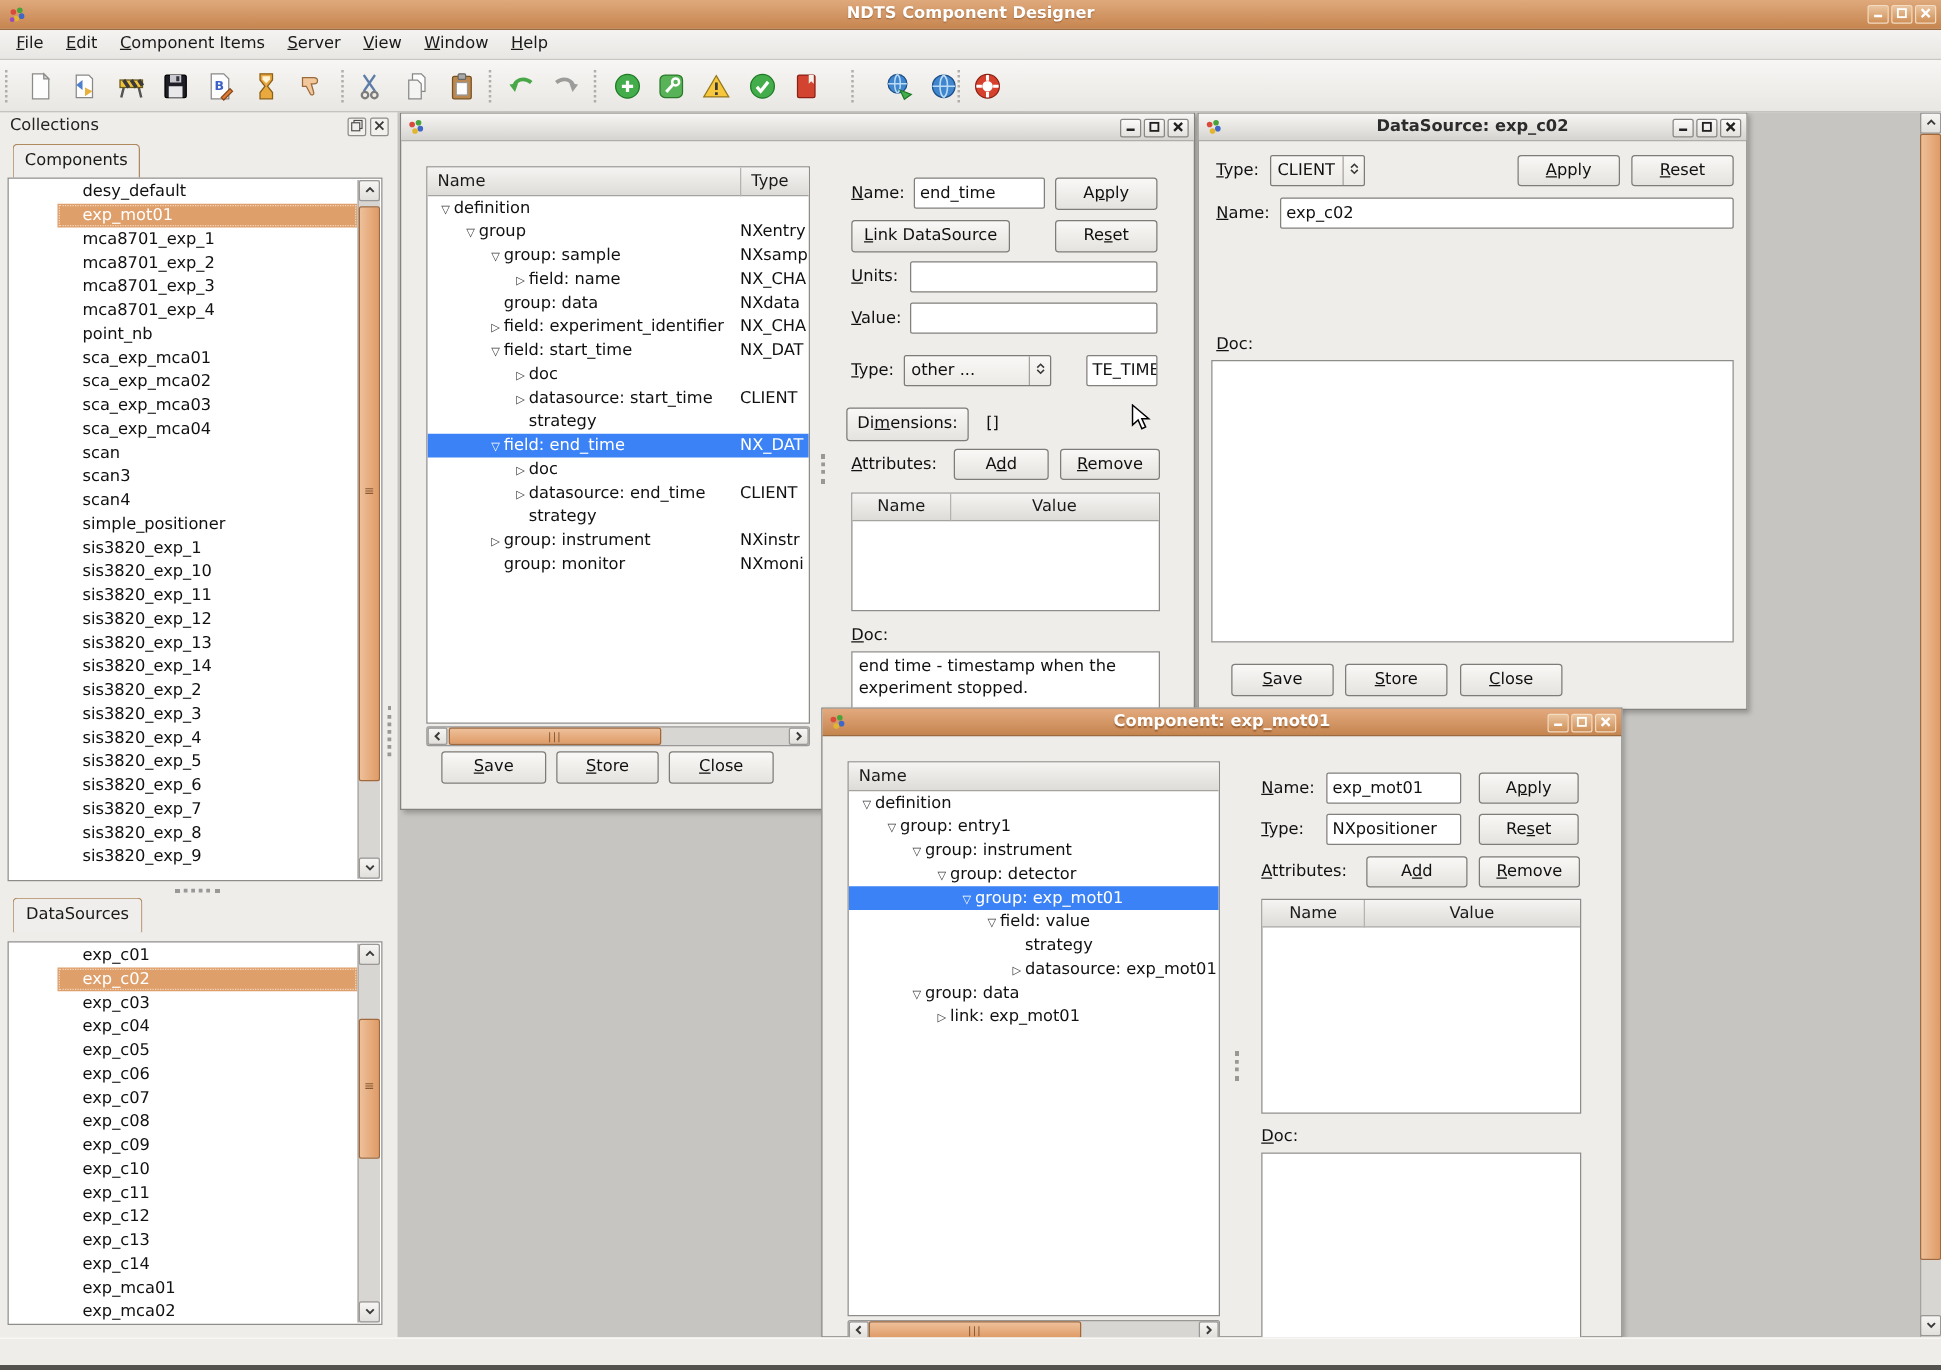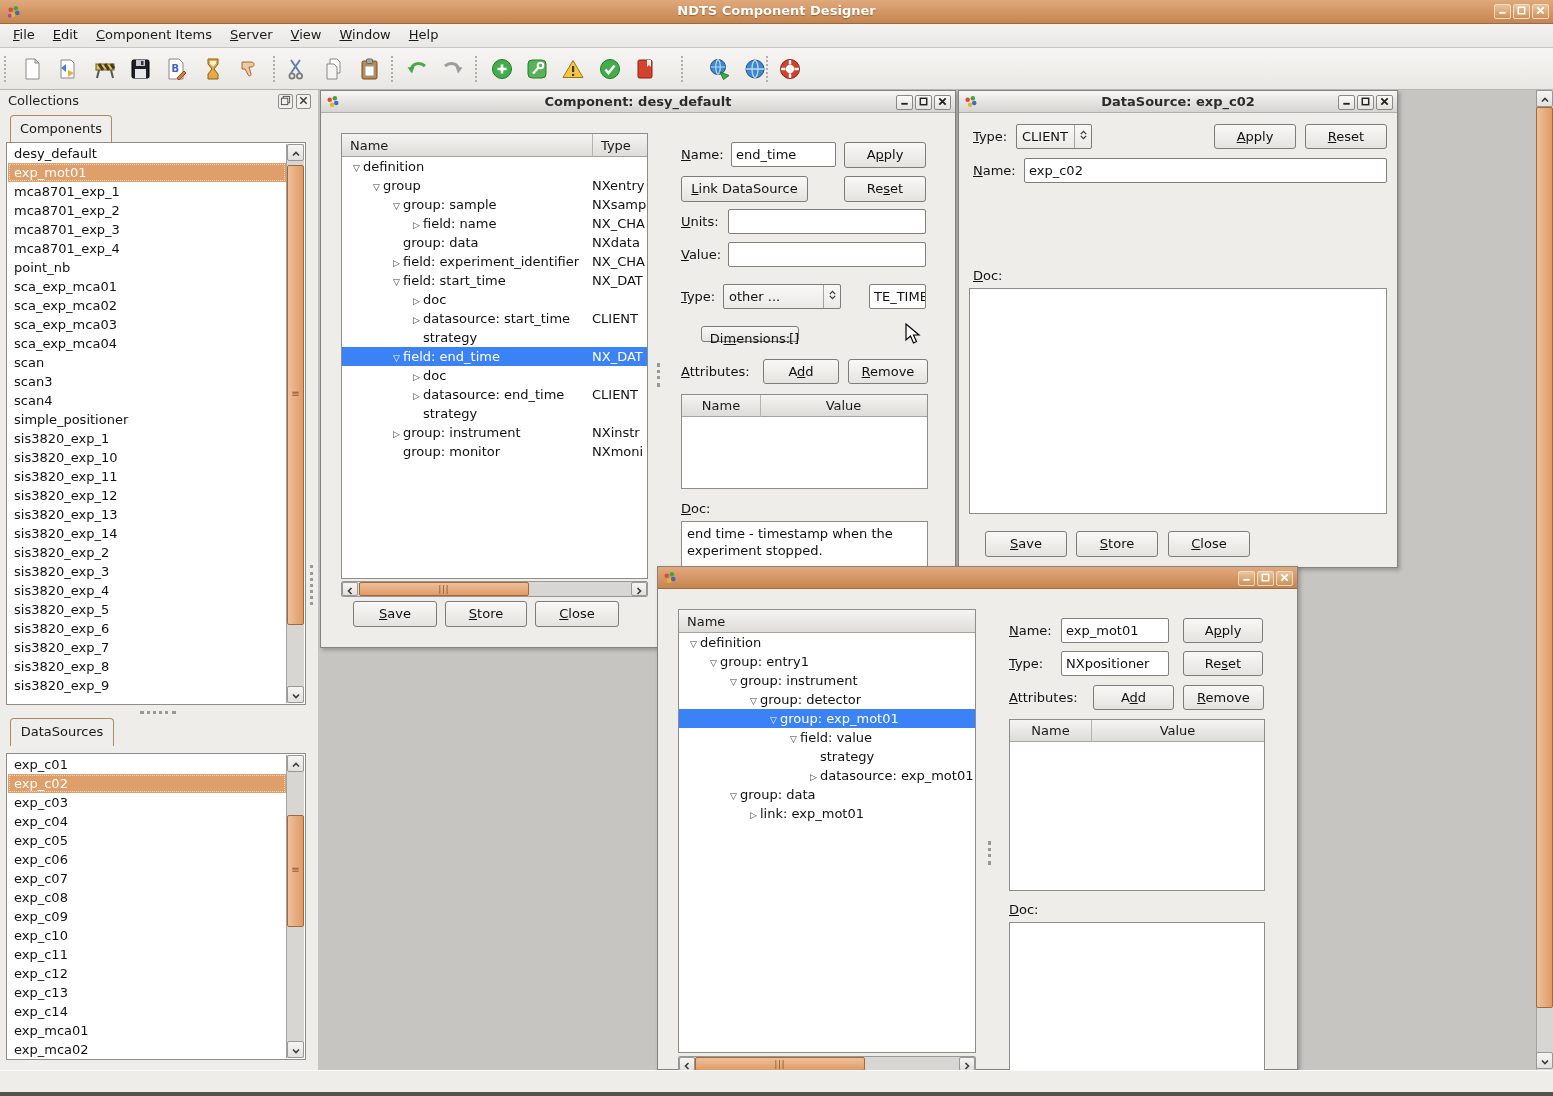--- a/index.html
+++ b/index.html
@@ -33,21 +33,21 @@
   
   .dock { position:absolute; left:0; top:90px; width:318px; height:980px; background:#eeedea; }
   .dock-header { position:absolute; left:0; top:0; width:318px; height:23px; }
   .dock-title { position:absolute; left:8px; top:3px; color:#222; }
   .dock-btn { position:absolute; top:4px; width:15px; height:15px; background:#f2f1ee;
     border:1px solid #8f8d8a; border-radius:2px; text-align:center; line-height:11px; }
   .tab { position:absolute; height:28px; background:#efeeec; border:1px solid #b08a5e;
     border-bottom:none; border-radius:4px 4px 0 0; text-align:center; padding-top:5px; color:#1a1a1a; }
   .listframe { position:absolute; background:#fff; border:1px solid #8f8d8a; }
   .list { position:absolute; left:1px; top:1px; right:19px; bottom:1px; overflow:hidden; }
-  .li { height:19px; line-height:19px; padding-left:6px; white-space:nowrap; color:#111; }
+  .li { height:19px; line-height:19px; padding-left:20px; white-space:nowrap; color:#111;margin-left:38px; }
   .li.sel { background:#df9f6b; color:#fff; outline:1px dotted #f2d8bf; outline-offset:-2px; }
 
   
   .vscroll { position:absolute; top:1px; bottom:1px; right:1px; width:18px;
     background:#d8d6d2; border-left:1px solid #a5a3a0; }
   .sbtn { position:absolute; left:0; width:17px; height:17px; background:linear-gradient(#f6f5f3,#e2e0dc);
     border:1px solid #9a9896; border-radius:2px; text-align:center; line-height:15px; }
   .vthumb { position:absolute; left:0; width:17px; background:linear-gradient(90deg,#eec09a,#df9b66);
     border:1px solid #a2683a; border-radius:2px; text-align:center; color:#8a5a34; }
   .vthumb .grip { position:absolute; left:0; right:0; top:50%; margin-top:-6px; font-size:10px; line-height:10px; }
@@ -340,21 +340,20 @@
   <div class="mdi">
 
     <div class="win" style="left:2px; top:0; width:636px; height:558px;">
       <div class="wtbar">
         <span class="ticon"><svg viewBox="0 0 16 16" width="15" height="15">
               <circle cx="5" cy="6" r="2.4" fill="#d84a3a"></circle>
               <circle cx="10.5" cy="4.5" r="2.4" fill="#49a33c"></circle>
               <circle cx="12" cy="9.5" r="2.4" fill="#3f66c9"></circle>
               <circle cx="7.5" cy="11.5" r="2.4" fill="#e3b52f"></circle>
             </svg></span>
-        <span class="ttitle">Component: desy_default</span>
         <span class="wc wc1"><svg viewBox="0 0 12 12" width="11" height="11">
               <path d="M2.5 8.5h7" stroke="currentColor" stroke-width="2" fill="none"></path>
             </svg></span>
         <span class="wc wc2"><svg viewBox="0 0 12 12" width="11" height="11">
               <rect x="2.5" y="2.5" width="7" height="7" fill="none" stroke="currentColor" stroke-width="1.6"></rect>
             </svg></span>
         <span class="wc wc3"><svg viewBox="0 0 12 12" width="11" height="11">
               <path d="M2.5 2.5l7 7M9.5 2.5l-7 7" stroke="currentColor" stroke-width="2" fill="none"></path>
             </svg></span>
       </div>
@@ -412,21 +411,21 @@
       <span class="lbl" style="left:360px; top:193px;"><span class="mn">T</span>ype:</span>
       <div class="combo" style="left:402px; top:193px; width:118px;">
         <span>other ...</span>
         <span class="spin">
             <svg viewBox="0 0 10 12" width="9" height="12">
               <path d="M2 5l3-3 3 3M2 7l3 3 3-3" stroke="#3a3a3a" stroke-width="1.4" fill="none"></path>
             </svg>
           </span>
       </div>
       <div class="input" style="left:548px; top:193px; width:57px;">TE_TIME</div>
-      <div class="btn" style="left:380px; top:235px; width:98px; height:16px;">Di<span class="mn">m</span>ensions:</div>
+      <div class="btn" style="left:356px; top:235px; width:98px; height:27px;">Di<span class="mn">m</span>ensions:</div>
       <span class="lbl" style="left:468px; top:235px;">[]</span>
       <span class="lbl" style="left:360px; top:268px;"><span class="mn">A</span>ttributes:</span>
       <div class="btn" style="left:442px; top:268px; width:76px; height:25px;">A<span class="mn">d</span>d</div>
       <div class="btn" style="left:527px; top:268px; width:80px; height:25px;"><span class="mn">R</span>emove</div>
       <div class="tbl" style="left:360px; top:303px; width:247px; height:95px;">
         <div class="tblhead">
           <span class="tblcol" style="left:0; width:78px;">Name</span>
           <span class="tbldiv" style="left:78px;"></span>
           <span class="tblcol" style="left:78px; right:0;">Value</span>
         </div>
@@ -477,20 +476,21 @@
     </div>
 
     <div class="win active" style="left:339px; top:476px; width:641px; height:504px;">
       <div class="wtbar">
         <span class="ticon"><svg viewBox="0 0 16 16" width="15" height="15">
               <circle cx="5" cy="6" r="2.4" fill="#d84a3a"></circle>
               <circle cx="10.5" cy="4.5" r="2.4" fill="#49a33c"></circle>
               <circle cx="12" cy="9.5" r="2.4" fill="#3f66c9"></circle>
               <circle cx="7.5" cy="11.5" r="2.4" fill="#e3b52f"></circle>
             </svg></span>
+        <span class="ttitle">Component: exp_mot01</span>
         <span class="wc wc1"><svg viewBox="0 0 12 12" width="11" height="11">
               <path d="M2.5 8.5h7" stroke="currentColor" stroke-width="2" fill="none"></path>
             </svg></span>
         <span class="wc wc2"><svg viewBox="0 0 12 12" width="11" height="11">
               <rect x="2.5" y="2.5" width="7" height="7" fill="none" stroke="currentColor" stroke-width="1.6"></rect>
             </svg></span>
         <span class="wc wc3"><svg viewBox="0 0 12 12" width="11" height="11">
               <path d="M2.5 2.5l7 7M9.5 2.5l-7 7" stroke="currentColor" stroke-width="2" fill="none"></path>
             </svg></span>
       </div>

